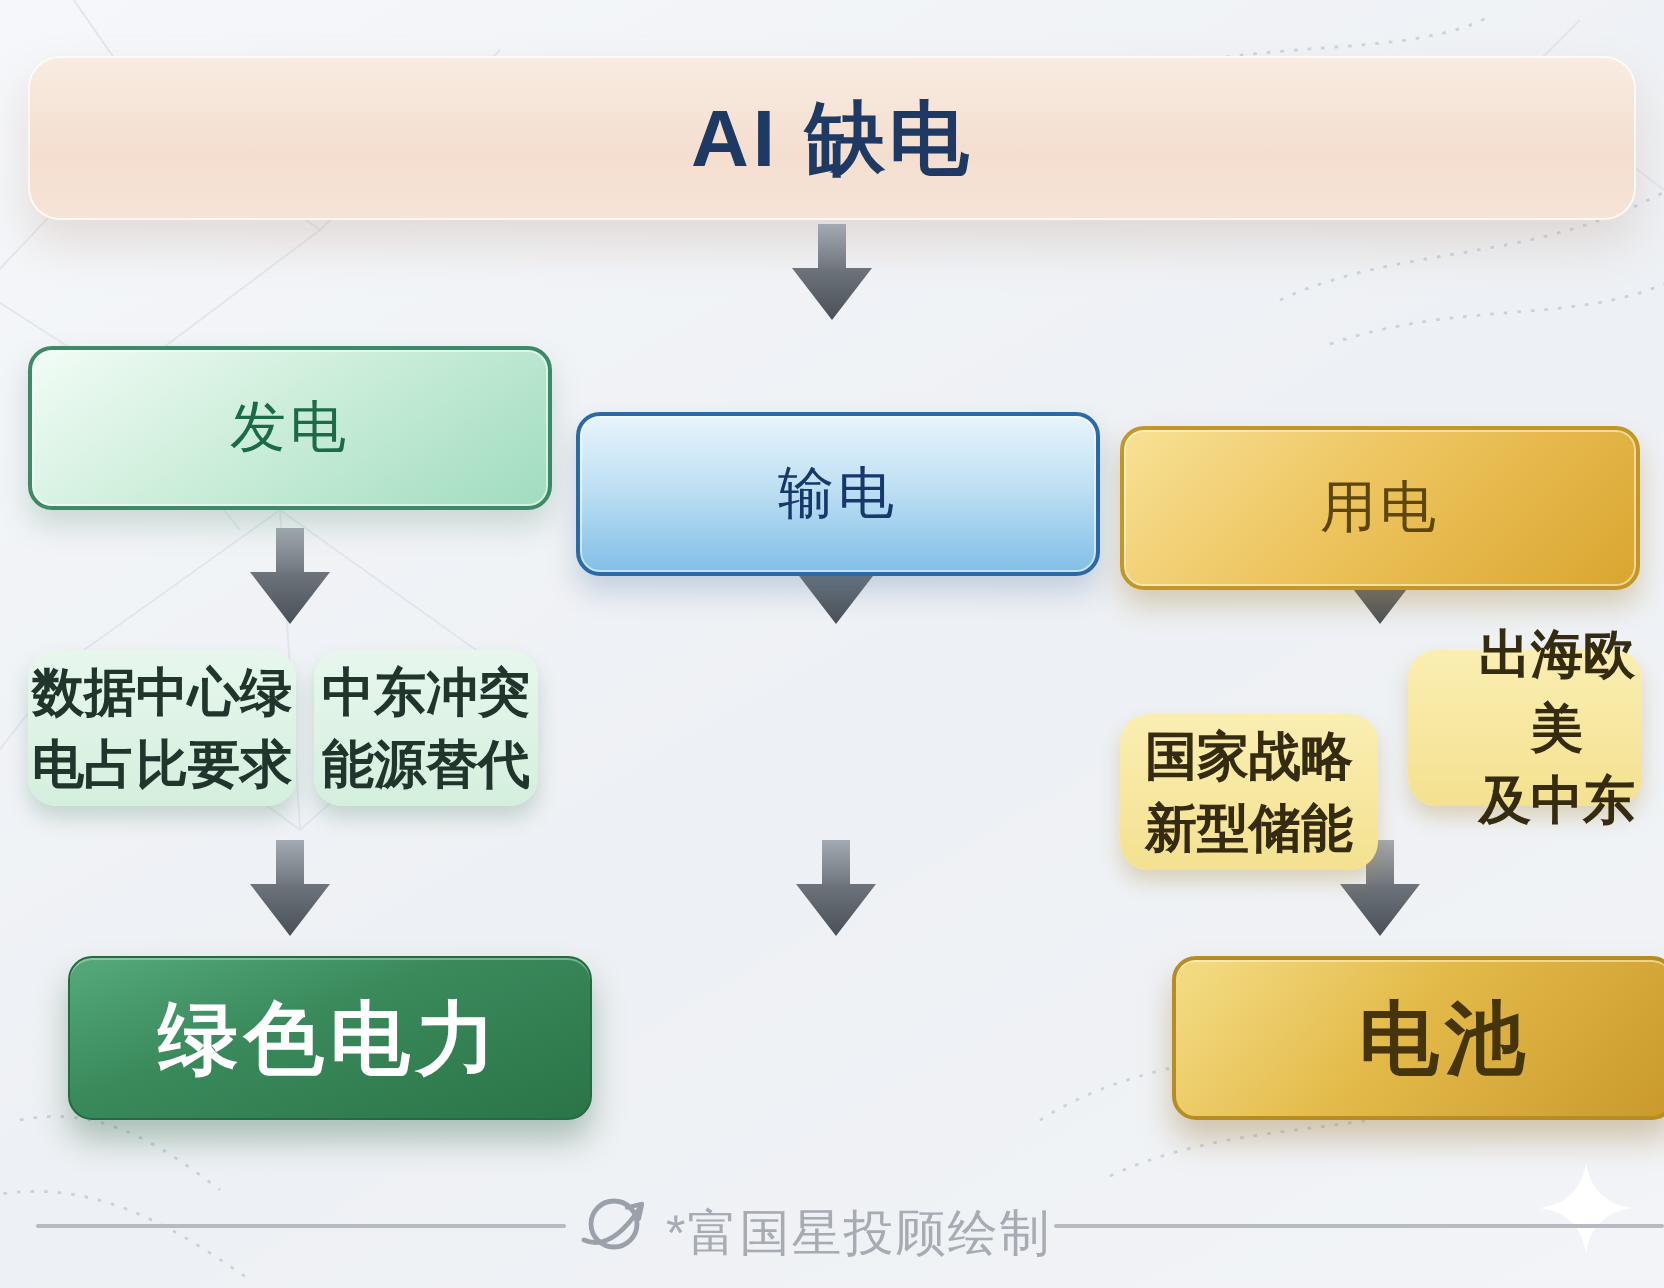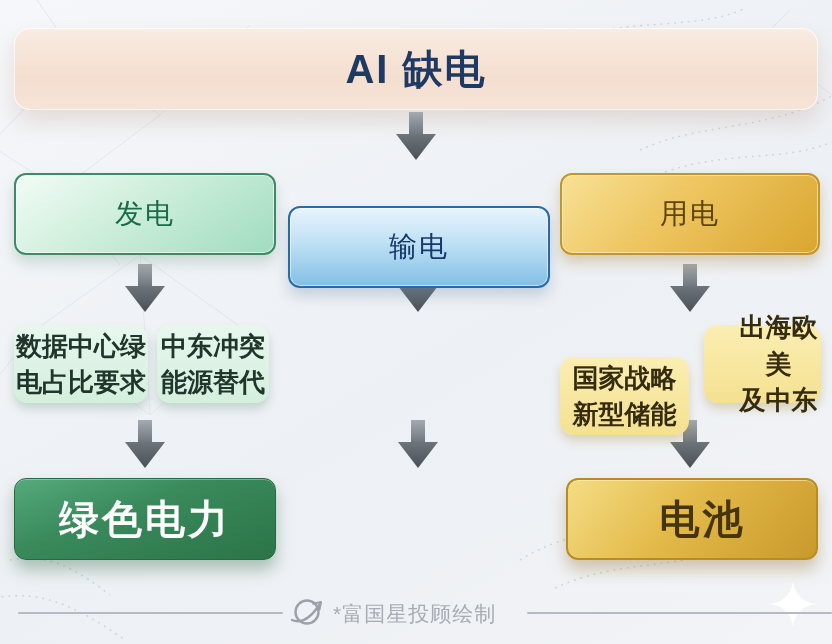--- a/index.html
+++ b/index.html
@@ -36,56 +36,56 @@
     display:flex;align-items:center;justify-content:center;font-size:28px;font-weight:400;letter-spacing:2px;}
   .h0{left:14px;width:262px;} .h1{left:288px;width:262px;margin-top:33px;} .h2{left:560px;width:260px;}
   .th-green.hdr{background:linear-gradient(145deg,#f2fcf6 0%,#cdeeda 45%,#a0dcc0 100%);
     border:2px solid #3c8a66;color:#1c6b48;
     box-shadow:0 8px 14px rgba(90,140,110,.25), inset 0 0 0 1px rgba(255,255,255,.55);}
   .th-blue.hdr{background:linear-gradient(180deg,#e8f4fc 0%,#bfe0f4 45%,#82bfe6 100%);
     border:2px solid #2a6aa6;color:#16396b;
     box-shadow:0 8px 14px rgba(70,110,150,.25), inset 0 0 0 1px rgba(255,255,255,.55);}
   .th-gold.hdr{background:linear-gradient(135deg,#f8e196 0%,#edc45e 45%,#d9a62f 100%);
     border:2px solid #c3962a;color:#5d4607;
-    box-shadow:0 8px 14px rgba(160,120,40,.3), inset 0 0 0 1px rgba(255,245,210,.6);}
+    box-shadow:0 8px 14px rgba(160,120,40,.3), inset 0 0 0 1px rgba(255,245,210,.6);margin-top:40px;}
 
   
   .factor{position:absolute;top:325px;height:78px;border-radius:14px;box-sizing:border-box;
     display:flex;align-items:center;justify-content:center;text-align:center;
     font-size:26px;font-weight:700;line-height:1.4;white-space:pre-line;}
   .f00{left:14px;width:134px;} .f01{left:157px;width:112px;}
   .f10{left:293px;width:119px;} .f11{left:420px;width:118px;}
   .f20{left:560px;width:129px;margin-top:32px;} .f21{left:704px;width:117px;padding-left:32px;}
   .th-green.factor{background:linear-gradient(180deg,#e8f7ed 0%,#d4efdd 100%);color:#20352b;
     box-shadow:0 6px 10px rgba(90,140,110,.28);}
   .th-blue.factor{background:linear-gradient(180deg,#def0fa 0%,#c4e1f3 100%);color:#1c3349;
     box-shadow:0 6px 10px rgba(80,120,160,.25);}
   .th-gold.factor{background:linear-gradient(180deg,#faeeb2 0%,#f4e190 100%);color:#352b10;
     box-shadow:0 6px 10px rgba(170,140,60,.3);}
 
   
   .result{position:absolute;top:478px;height:82px;border-radius:12px;box-sizing:border-box;
-    display:flex;align-items:center;justify-content:center;font-size:40px;font-weight:700;letter-spacing:3px;}
+    display:flex;align-items:center;justify-content:center;font-size:40px;font-weight:700;letter-spacing:3px;margin-left:20px;}
   .r0{left:14px;width:262px;} .r1{left:295px;width:257px;} .r2{left:566px;width:252px;padding-left:21px;}
   .th-green.result{background:linear-gradient(160deg,#55aa7c 0%,#3a8a5c 40%,#2b7448 100%);
     border:1px solid #256b41;color:#ffffff;
     box-shadow:0 10px 16px rgba(50,100,70,.35), inset 0 1px 0 rgba(255,255,255,.35);}
   .th-blue.result{background:linear-gradient(160deg,#4a8ac6 0%,#3372b4 50%,#2763a6 100%);
     border:1px solid #1f5796;color:#ffffff;
     box-shadow:0 10px 16px rgba(40,80,130,.35), inset 0 1px 0 rgba(255,255,255,.35);}
   .th-gold.result{background:linear-gradient(130deg,#f4dd86 0%,#e3ba49 45%,#c9992c 100%);
     border:2px solid #b78c22;color:#46350b;
     box-shadow:0 10px 16px rgba(150,110,40,.35), inset 0 1px 0 rgba(255,246,205,.55);}
 
   
   .footer-line{position:absolute;top:612px;height:2px;background:#b6bac2;border-radius:1px;}
   .fl-left{left:18px;width:265px;}
   .fl-right{left:527px;width:305px;}
   .footer-icon{position:absolute;left:289px;top:592px;width:38px;height:38px;}
-  .footer-credit{position:absolute;left:333px;top:600px;font-size:21px;color:#a6abb4;letter-spacing:1px;text-align:right;}
+  .footer-credit{position:absolute;left:333px;top:600px;font-size:25px;color:#a6abb4;letter-spacing:1px;text-align:right;}
 </style>
 </head>
 <body>
 
 <div class="canvas">
 
   <svg class="decor" viewBox="0 0 832 644">
     <g stroke="#d6dce4" stroke-width="1" fill="none" opacity="0.55">
       <path d="M-10,145 L75,55 L30,-10"></path>
       <path d="M75,55 L160,115 L60,190 L-10,145"></path>

